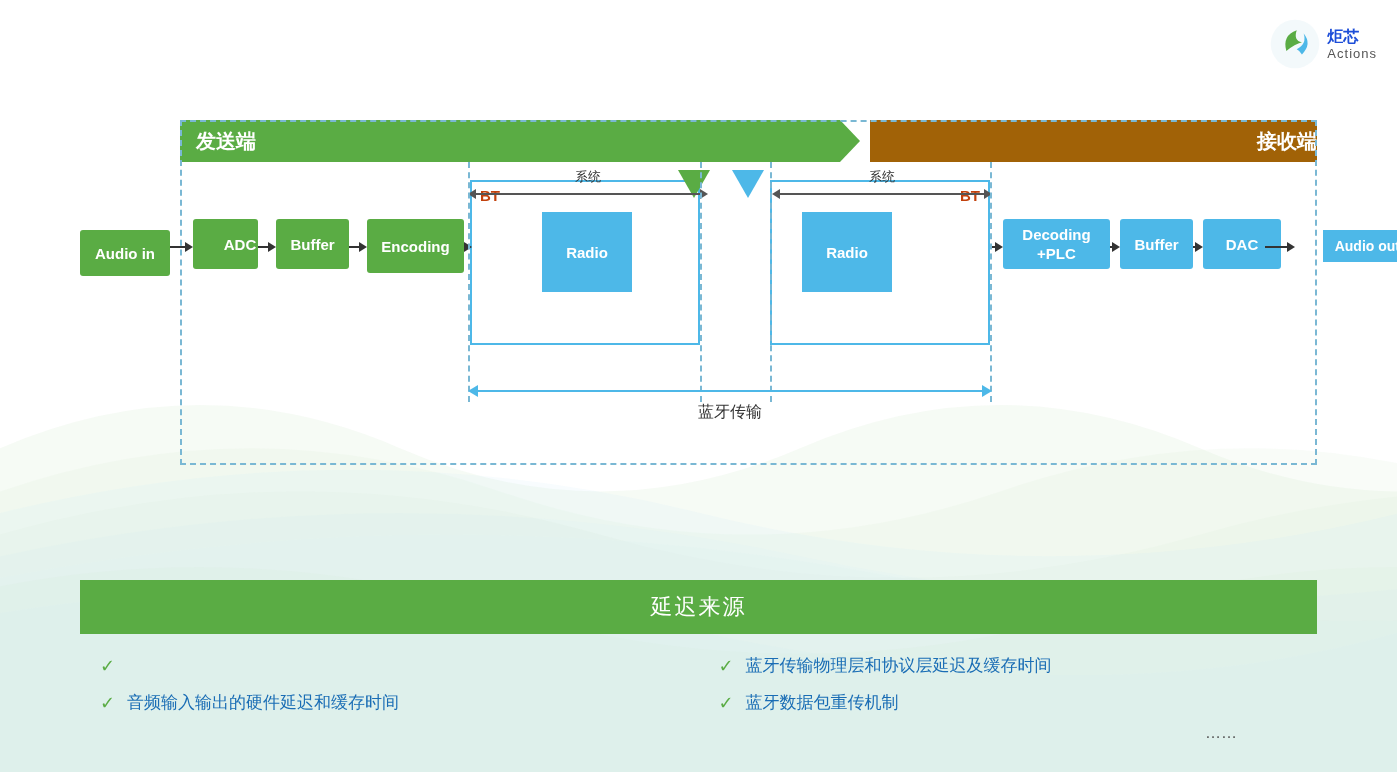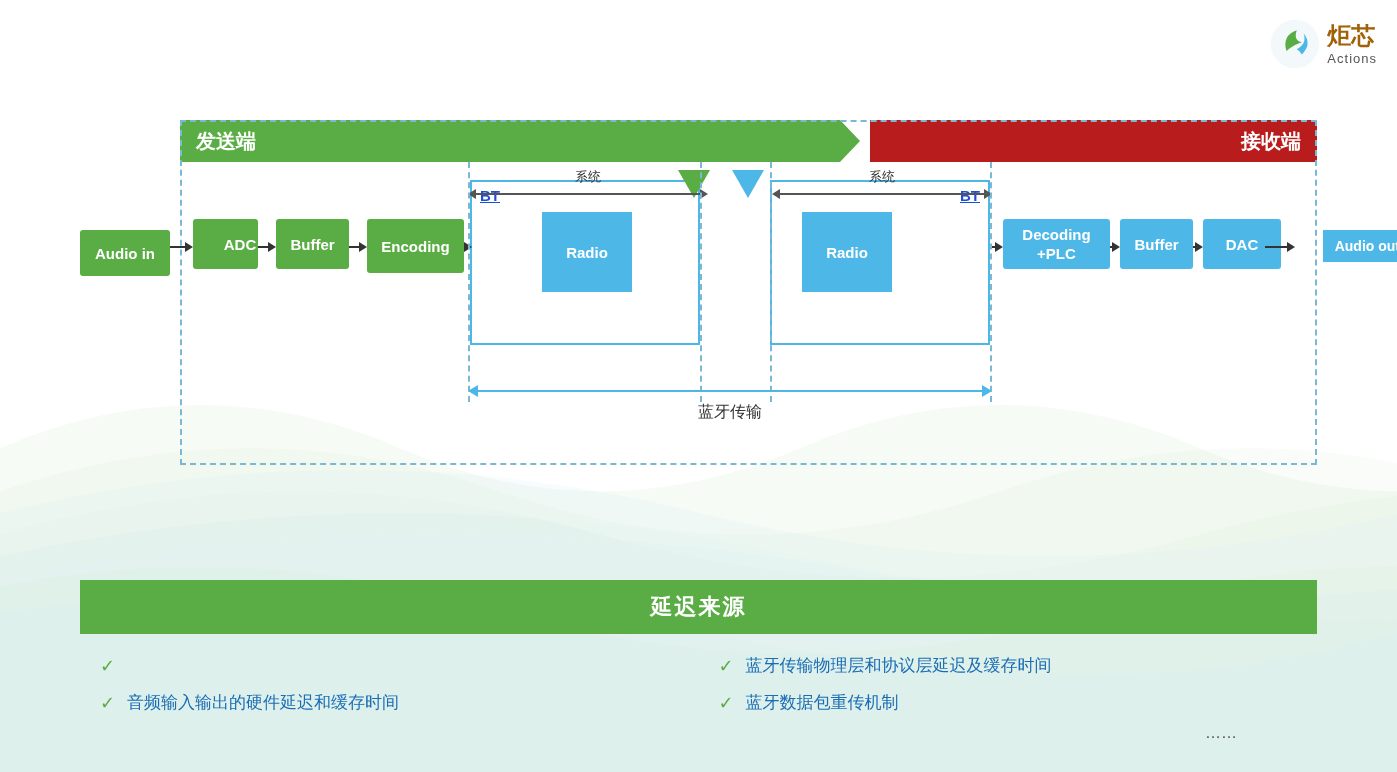--- a/index.html
+++ b/index.html
@@ -52,22 +52,22 @@
       height: 52px;
     }
 
     .logo-text {
       display: flex;
       flex-direction: column;
       line-height: 1.2;
     }
 
     .logo-cn {
-      font-size: 24px;
-      color: #a16207;
+      font-size: 16px;
+      color: #1d4ed8;
       font-weight: bold;
     }
 
     .logo-en {
       font-size: 13px;
       color: #555;
       letter-spacing: 1px;
     }
 
     
@@ -109,25 +109,24 @@
       font-weight: bold;
     }
 
     
     .receiver-banner {
       position: absolute;
       top: 0;
       left: 790px;
       right: 0;
       height: 42px;
-      background: #b91c1c;
+      background: #a16207;
       display: flex;
       align-items: center;
       justify-content: flex-end;
-      padding-right: 16px;
     }
 
     .receiver-banner span {
       color: white;
       font-size: 20px;
       font-weight: bold;
     }
 
     
     .audio-in {
@@ -169,22 +168,21 @@
       border: 2px solid #4db8e8;
       background: white;
     }
 
     .bt-label {
       position: absolute;
       top: 5px;
       left: 8px;
       font-size: 15px;
       font-weight: bold;
-      color: #1d4ed8;
-      text-decoration: underline;
+      color: #c2410c;
     }
 
     
     .radio-l {
       position: absolute;
       top: 30px;
       left: 70px;
       width: 90px;
       height: 80px;
       background: #4db8e8;
@@ -229,21 +227,21 @@
       bottom: 30px;
       left: 80px;
       right: 80px;
     }
 
     .delay-banner {
       background: #5aac44;
       color: white;
       text-align: center;
       font-size: 22px;
-      font-weight: bold;
+      font-weight: normal;
       padding: 12px 0;
       margin-bottom: 20px;
       letter-spacing: 2px;
     }
 
     .bullet-grid {
       display: grid;
       grid-template-columns: 1fr 1fr;
       gap: 14px 40px;
       padding: 0 20px;

